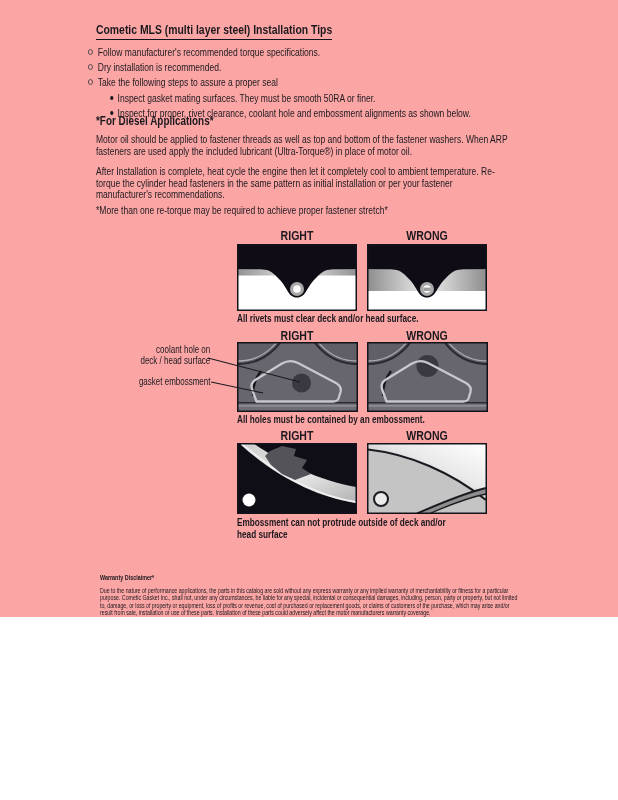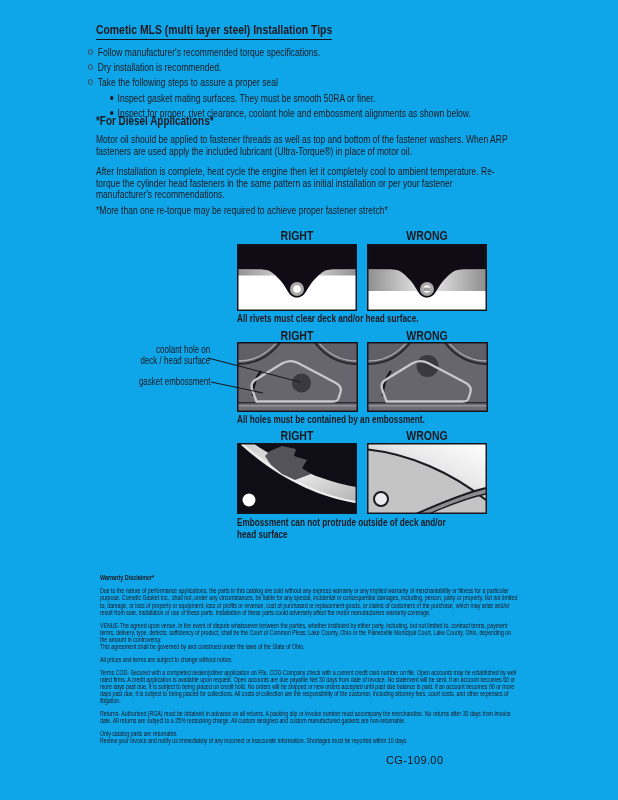--- a/index.html
+++ b/index.html
@@ -1,16 +1,16 @@
 <!DOCTYPE html>
 <html><head>
 <meta charset="utf-8">
 <style>
   html,body{margin:0;padding:0;background:#ffffff;}
-  #root{position:relative;width:618px;height:800px;background:#0ea5e9;overflow:hidden;
+  #root{position:relative;width:618px;height:617px;background:#fca5a5;overflow:hidden;
         font-family:"Liberation Sans", sans-serif;color:#1b191e;}
 
   
   .title{position:absolute;left:96px;top:22px;font-size:13px;font-weight:bold;white-space:nowrap;
          transform:scaleX(.8);transform-origin:0 0;border-bottom:1.6px solid #14121a;padding-bottom:2px;}
   .tips{position:absolute;left:88px;top:45px;width:560px;font-size:10.4px;line-height:15.2px;
         transform:scaleX(.82);transform-origin:0 0;}
   .brow{white-space:nowrap;}
   .brow.sub{padding-left:27px;}
   .circ{display:inline-block;width:4px;height:4px;border:1px solid #45434a;border-radius:50%;

